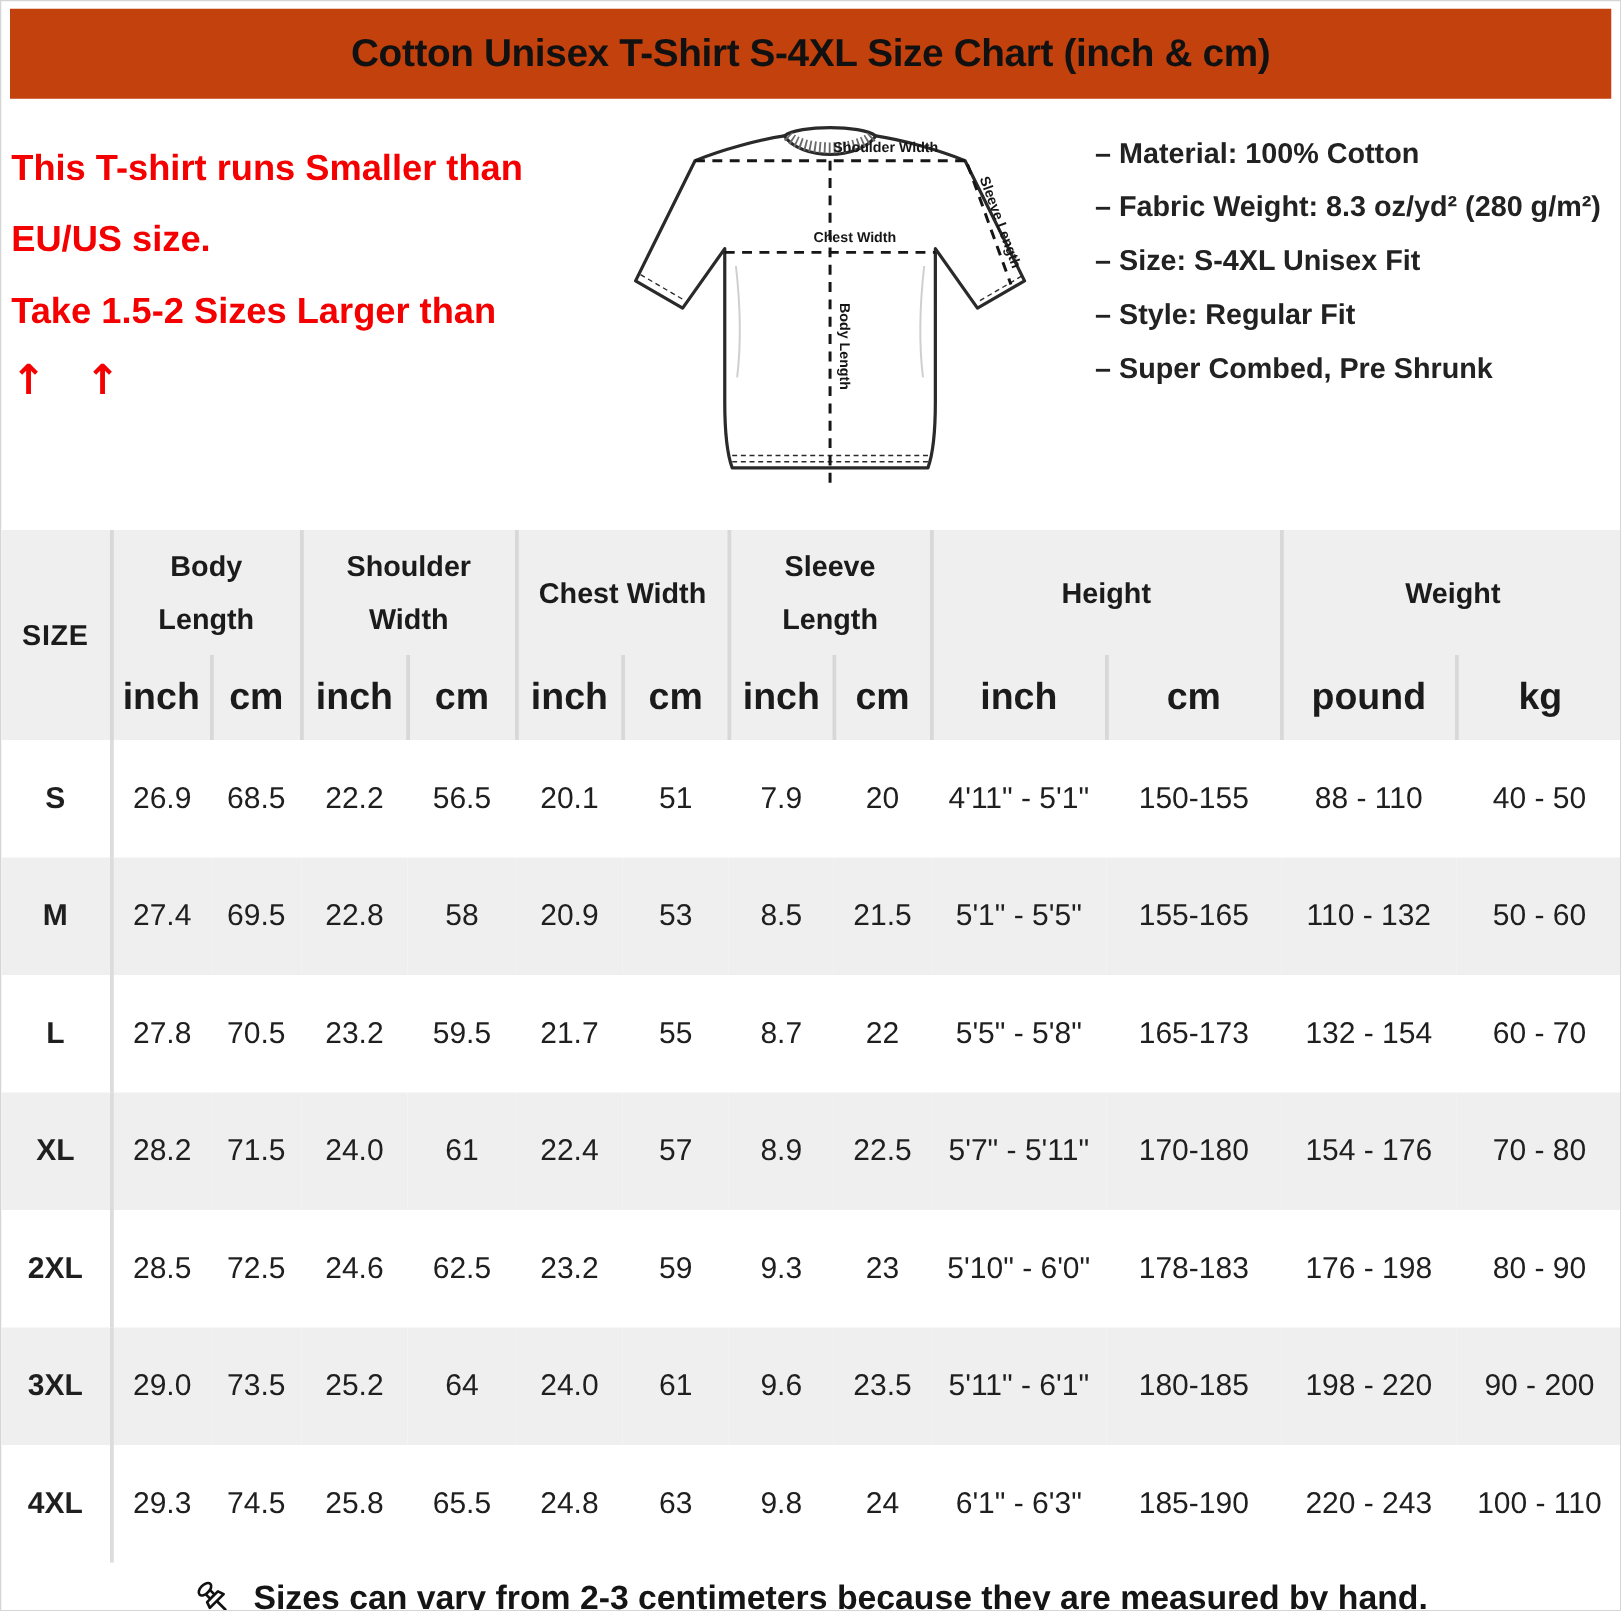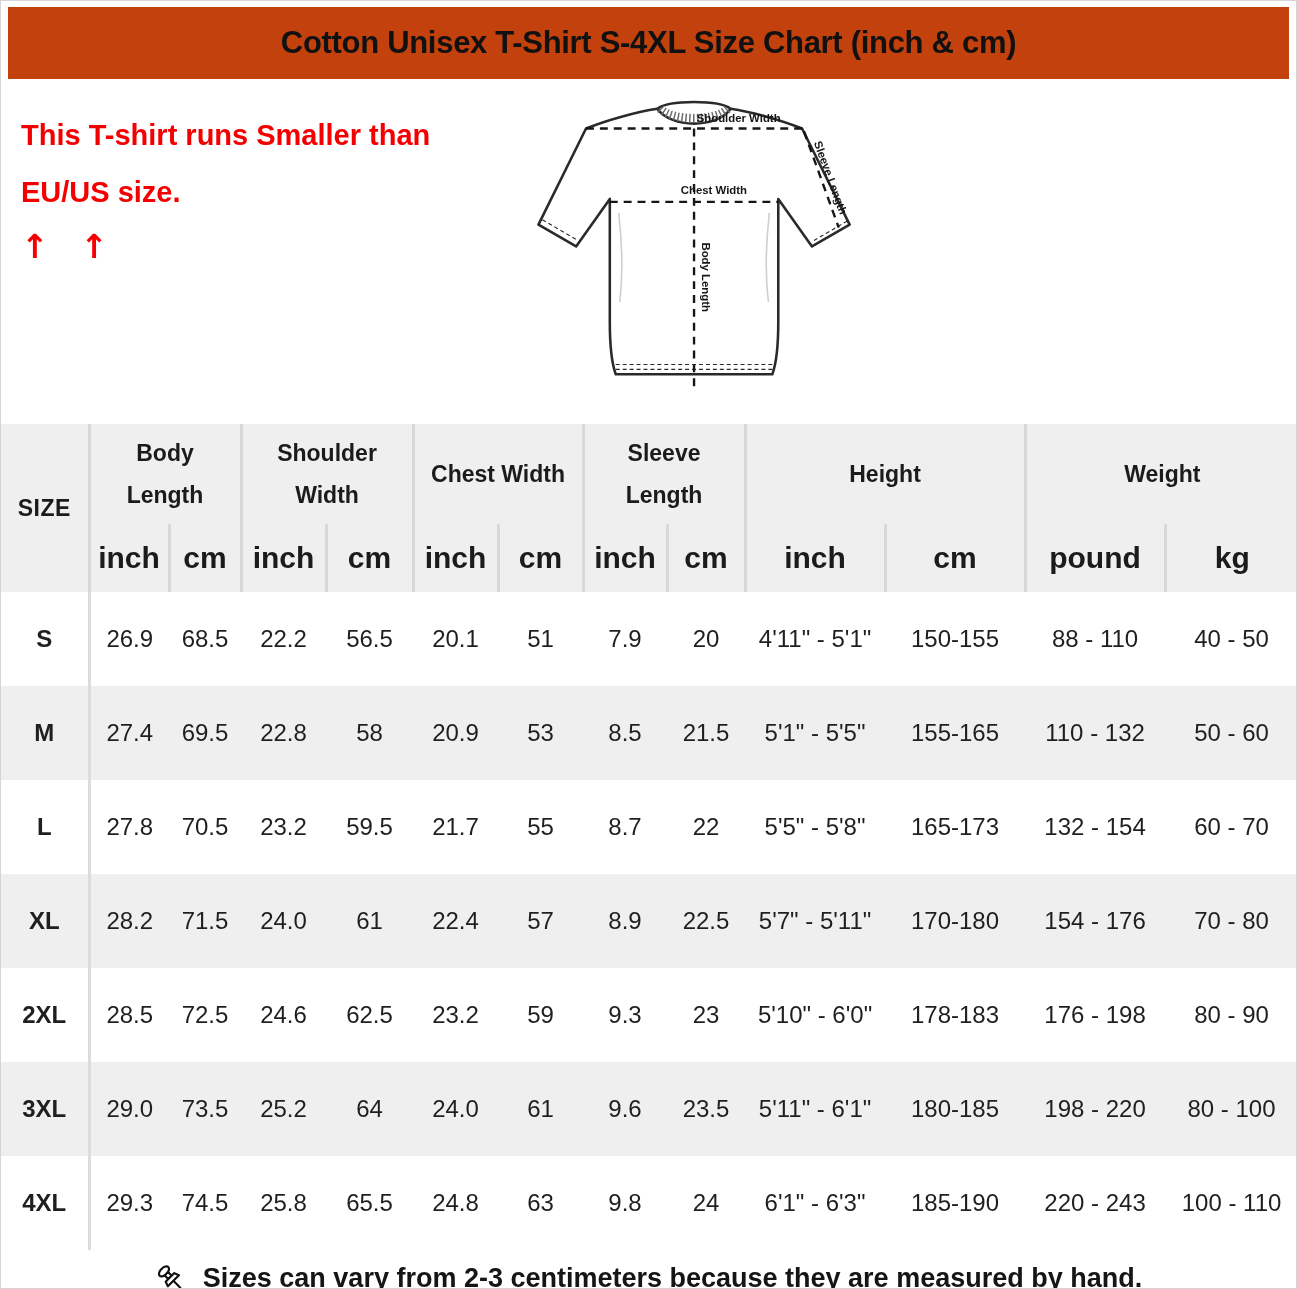--- a/index.html
+++ b/index.html
@@ -5,21 +5,21 @@
   html,body{margin:0;padding:0;background:#fff;}
   body{font-family:"Liberation Sans","DejaVu Sans",sans-serif;color:#1b1b1b;}
   .page{width:1297px;height:1289px;box-sizing:border-box;border:1px solid #d5d5d5;
         overflow:hidden;background:#fff;position:relative;}
 
   
   .banner{margin:6px 7px 0 7px;height:72px;display:flex;align-items:center;justify-content:center;}
   .banner .title{font-size:31px;font-weight:bold;letter-spacing:-.3px;color:#111;}
 
   
-  .top{display:flex;padding:0 20px;height:336px;}
+  .top{display:flex;padding:0 8px;height:336px;}
   .fit-note{width:497px;margin-top:28px;font-size:29px;font-weight:bold;line-height:57px;}
   .fit-note .arrows{font-family:"DejaVu Sans",sans-serif;font-size:33px;letter-spacing:10px;line-height:52px;}
   .diagram{width:362px;display:flex;align-items:flex-start;justify-content:center;}
   .specs{flex:1;padding-left:28px;margin-top:22px;}
   .specs .spec-item{width:412px;font-size:23px;font-weight:600;line-height:43px;color:#222;}
 
   
   table.size-table{width:1297px;margin-top:9px;border-collapse:collapse;table-layout:fixed;}
   col.c0{width:88px}col.c1{width:80px}col.c2{width:72px}col.c3{width:85px}col.c4{width:87px}
   col.c5{width:85px}col.c6{width:85px}col.c7{width:84px}col.c8{width:78px}
@@ -47,20 +47,21 @@
 
   <div class="banner" style="background: #c2410c;">
     <div class="title">Cotton Unisex T-Shirt S-4XL Size Chart (inch &amp; cm)</div>
   </div>
 
   <div class="top">
 
     <div class="fit-note" style="color: rgb(244, 0, 0);">
       <div>This T-shirt runs Smaller than</div>
       <div>EU/US size.</div>
+      <div>Take 1.5-2 Sizes Larger than</div>
       <div class="arrows">↑ ↑</div>
     </div>
 
     <div class="diagram">
       <svg width="358" height="332" viewBox="0 0 360 335">
         <g stroke="#2a2a2a" stroke-width="2.6" fill="#ffffff" stroke-linejoin="round">
           <path d="M138,30 C118,33 88,41 66,50 L18,147 L56,169 L90,121 L90,245 C90,272 92,287 96,298 L254,298 C258,287 260,272 260,245 L260,121 L294,169 L332,147 L284,50 C262,41 232,33 212,30"></path>
           <path d="M138,30 C150,21 200,21 212,30" fill="none"></path>
           <path d="M138,30 C152,50 198,50 212,30" fill="none"></path>
         </g>
@@ -83,20 +84,27 @@
         </g>
         <g font-size="11.5" font-weight="bold" fill="#161616" font-family="Liberation Sans, DejaVu Sans, sans-serif">
           <text x="220" y="43" text-anchor="middle">Shoulder Width</text>
           <text x="195" y="116" text-anchor="middle">Chest Width</text>
           <text x="183" y="200" text-anchor="middle" transform="rotate(90 183 200)">Body Length</text>
           <text x="309" y="101" text-anchor="middle" transform="rotate(70 309 101)">Sleeve Length</text>
         </g>
       </svg>
     </div>
 
+    <div class="specs">
+      <div class="spec-item">– Material: 100% Cotton</div>
+      <div class="spec-item">– Fabric Weight: 8.3 oz/yd² (280 g/m²)</div>
+      <div class="spec-item">– Size: S-4XL Unisex Fit</div>
+      <div class="spec-item">– Style: Regular Fit</div>
+      <div class="spec-item">– Super Combed, Pre Shrunk</div>
+    </div>
   </div>
 
   <table class="size-table">
     <colgroup>
       <col class="c0">
         <col class="c1">
         <col class="c2">
         <col class="c3">
         <col class="c4">
       <col class="c5">
@@ -215,21 +223,21 @@
           <td>73.5</td>
           <td>25.2</td>
           <td>64</td>
           <td>24.0</td>
           <td>61</td>
           <td>9.6</td>
           <td>23.5</td>
           <td>5'11" - 6'1"</td>
           <td>180-185</td>
           <td>198 - 220</td>
-          <td>80 - 100</td>
+          <td>90 - 200</td>
         </tr>
         <tr>
           <td class="size-cell">4XL</td>
           <td>29.3</td>
           <td>74.5</td>
           <td>25.8</td>
           <td>65.5</td>
           <td>24.8</td>
           <td>63</td>
           <td>9.8</td>

